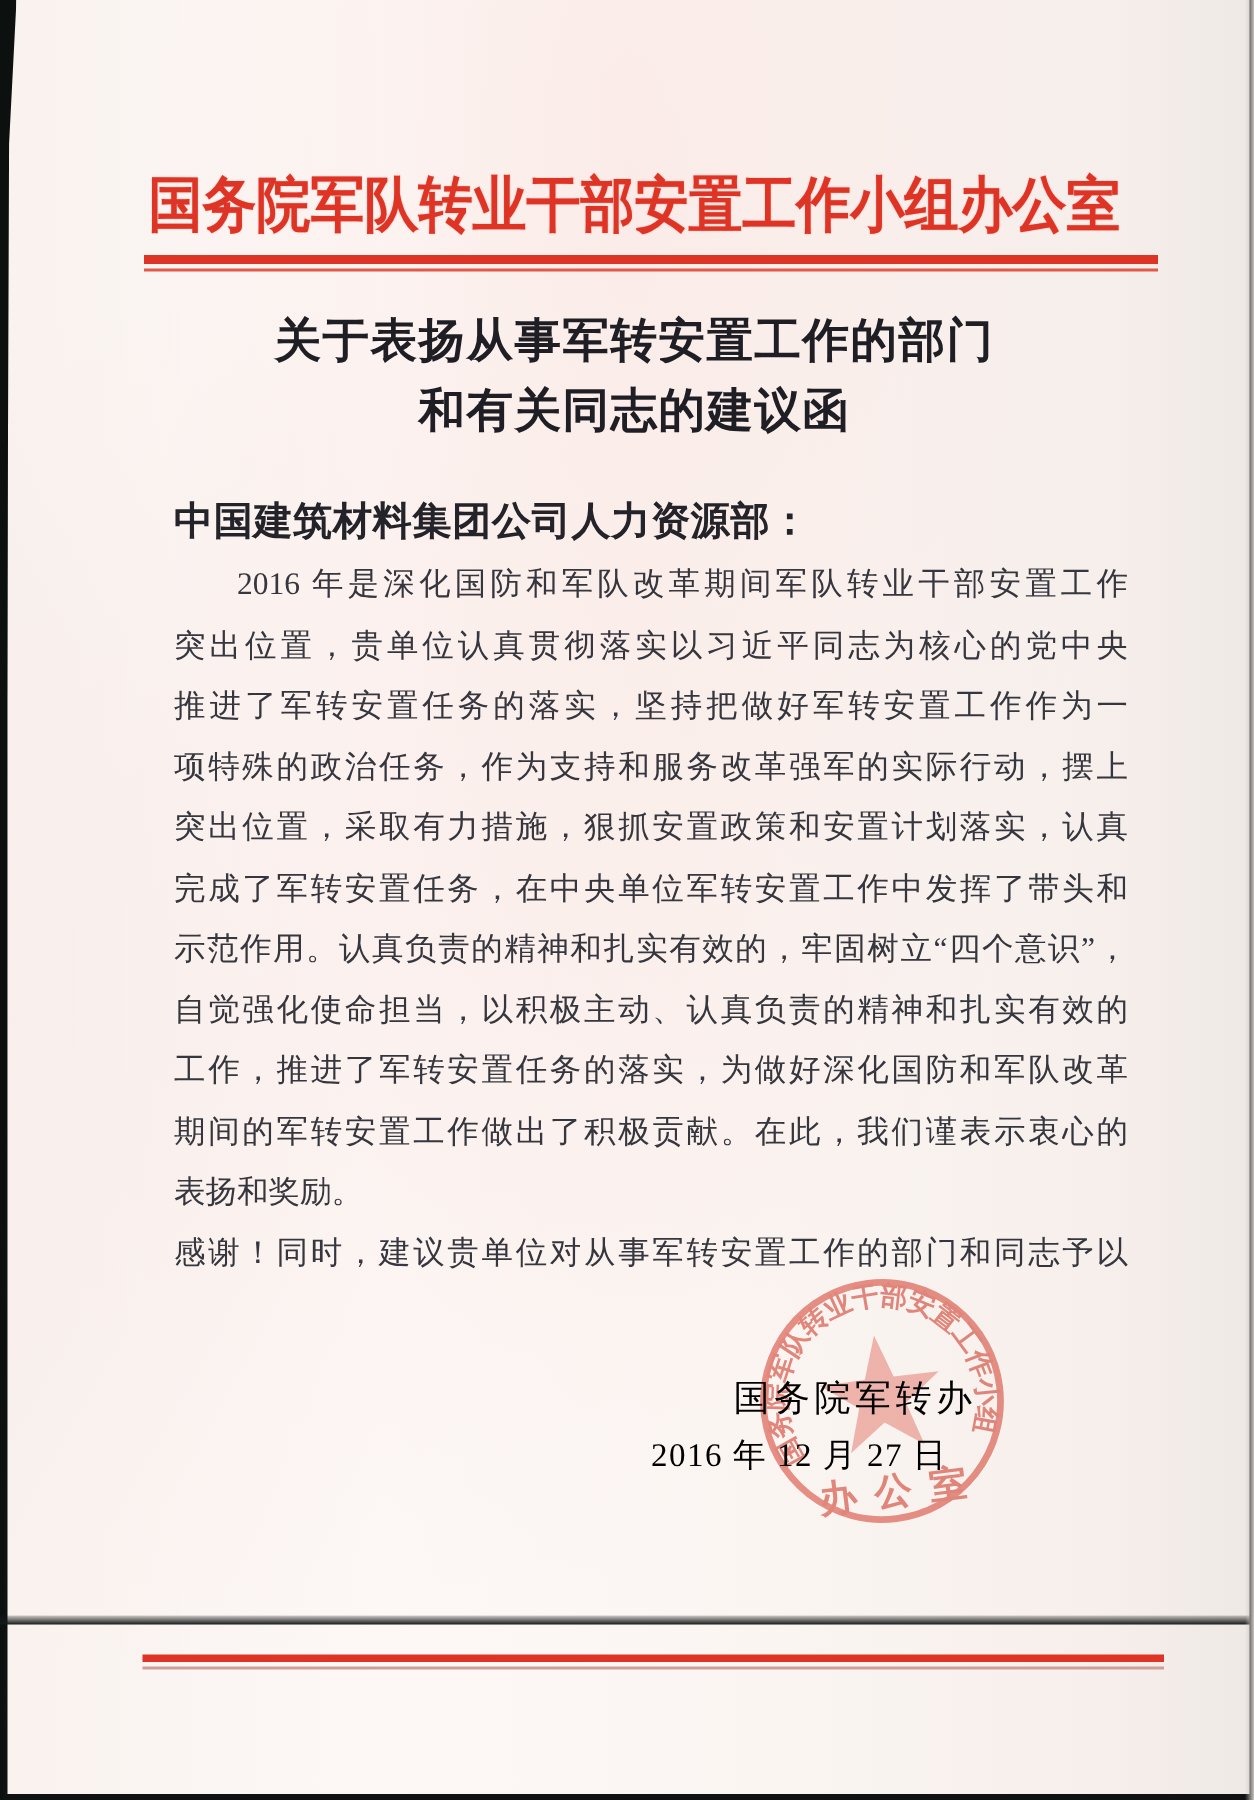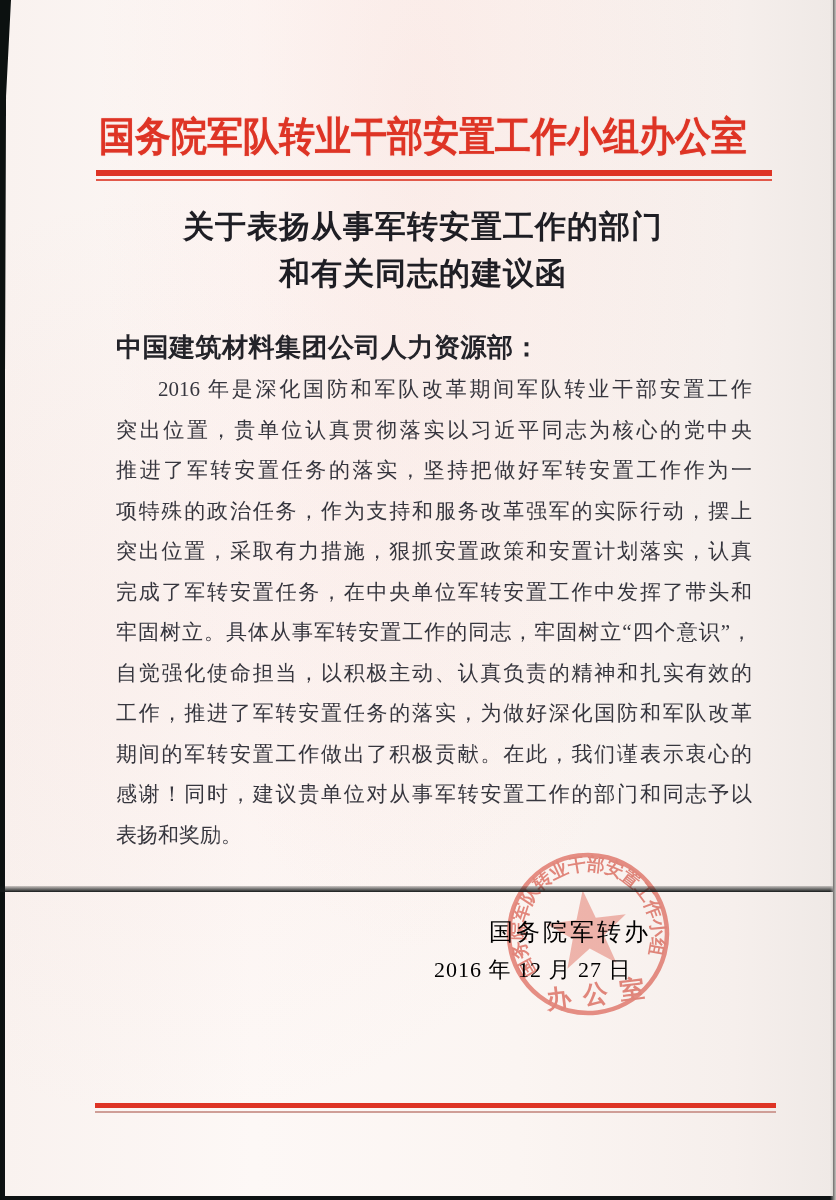--- a/index.html
+++ b/index.html
@@ -2,21 +2,21 @@
 <html lang="zh" style="--accent-red: #de3425; --seal-red: #e4766a; --ink: #2b2b31;"><head>
 <meta charset="utf-8">
 <style>
   html,body{margin:0;padding:0;}
   body{
     width:836px;height:1200px;
     background:#0e1213;
     font-family:"Liberation Serif","DejaVu Serif",serif;
     position:relative;overflow:hidden;
   }
-  .scan{position:absolute;inset:0;width:836px;height:892px;}
+  .scan{position:absolute;inset:0;width:836px;height:1083px;}
 
   
   .page{
     position:absolute;left:5px;top:0;width:828px;height:1196px;
     background:
       radial-gradient(ellipse at 50% 10%, rgba(242,170,160,0.14), rgba(242,170,160,0) 55%),
       radial-gradient(ellipse at 20% 55%, rgba(240,190,182,0.10), rgba(240,190,182,0) 50%),
       linear-gradient(90deg,#f9f2ef 0%,#fdf8f6 30%,#fbf5f2 62%,#f6efec 88%,#efe9e6 100%);
   }
   
@@ -103,26 +103,26 @@
     <div class="doc-title l2">和有关同志的建议函</div>
 
     <div class="content">
       <div class="salutation">中国建筑材料集团公司人力资源部：</div>
       <div class="body-line first">2016 年是深化国防和军队改革期间军队转业干部安置工作</div>
       <div class="body-line">突出位置，贵单位认真贯彻落实以习近平同志为核心的党中央</div>
       <div class="body-line">推进了军转安置任务的落实，坚持把做好军转安置工作作为一</div>
       <div class="body-line">项特殊的政治任务，作为支持和服务改革强军的实际行动，摆上</div>
       <div class="body-line">突出位置，采取有力措施，狠抓安置政策和安置计划落实，认真</div>
       <div class="body-line">完成了军转安置任务，在中央单位军转安置工作中发挥了带头和</div>
-      <div class="body-line">牢固树立。具体从事军转安置工作的同志，牢固树立“四个意识”，</div>
+      <div class="body-line">示范作用。认真负责的精神和扎实有效的，牢固树立“四个意识”，</div>
       <div class="body-line">自觉强化使命担当，以积极主动、认真负责的精神和扎实有效的</div>
       <div class="body-line">工作，推进了军转安置任务的落实，为做好深化国防和军队改革</div>
       <div class="body-line">期间的军转安置工作做出了积极贡献。在此，我们谨表示衷心的</div>
+      <div class="body-line last">表扬和奖励。</div>
       <div class="body-line">感谢！同时，建议贵单位对从事军转安置工作的部门和同志予以</div>
-      <div class="body-line last">表扬和奖励。</div>
     </div>
 
     <div class="signature sig-block-item" style="position:absolute;left:414px;width:302px;text-align:center;">国务院军转办</div>
     <div class="doc-date" style="position:absolute;left:429px;width:302px;text-align:left;">2016 年 12 月 27 日</div>
 
     <svg class="seal" viewBox="0 0 174 174">
       <g transform="rotate(-7 87 87)">
         <circle cx="87" cy="87" r="79" fill="none" stroke="#e4766a" stroke-width="4.5"></circle>
         <polygon points="87,43 96.7,71.7 126.9,72 102.7,90.1 111.7,119 87,101.5 62.3,119 71.3,90.1 47.1,72 77.3,71.7" fill="#ec9488" opacity="0.8"></polygon>
         <defs>

